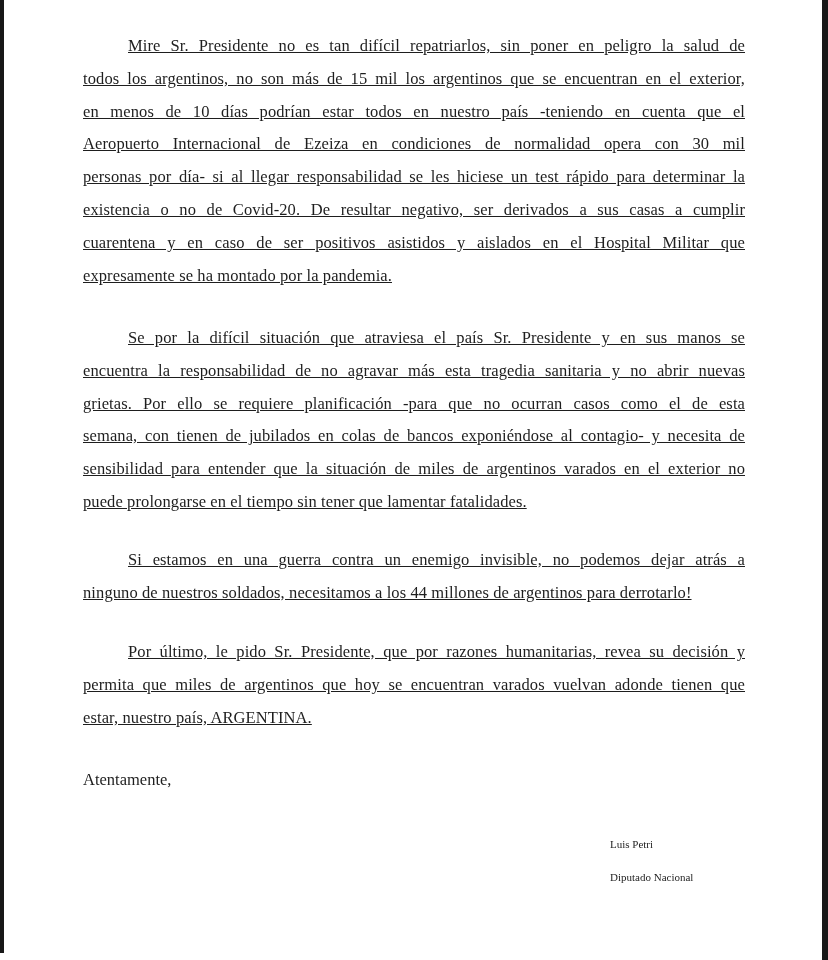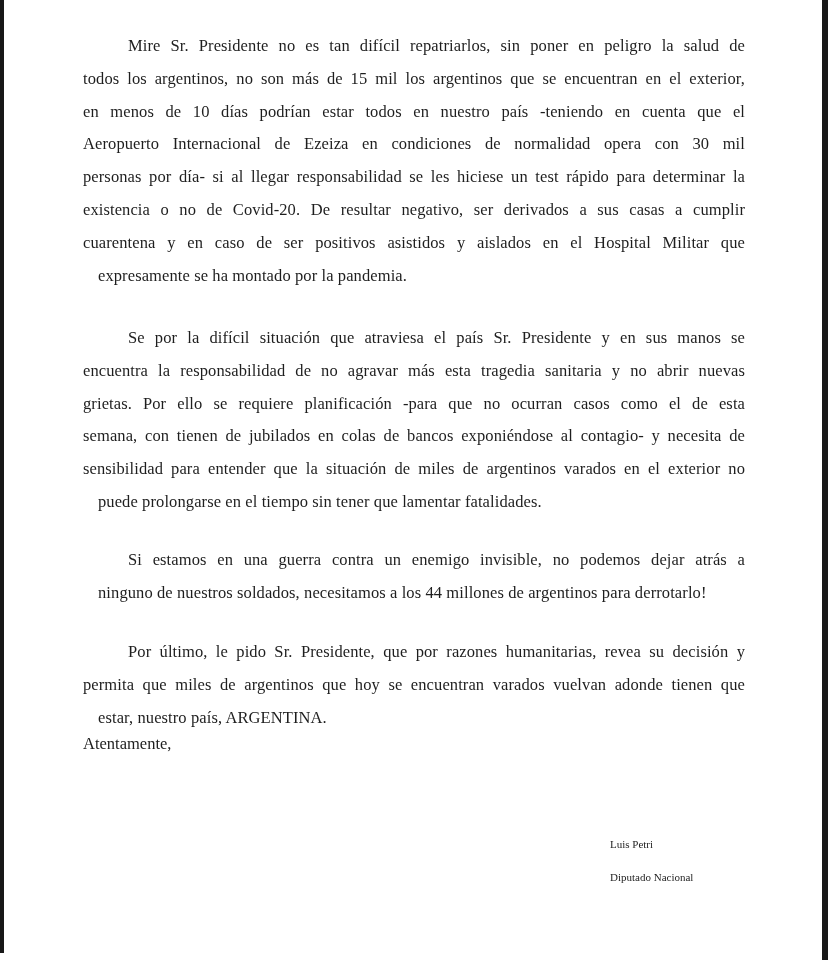--- a/index.html
+++ b/index.html
@@ -32,34 +32,34 @@
     letter-spacing: 0.1px;
   }
   .p1 { top: 30px; }
   .p2 { top: 322px; }
   .p3 { top: 544px; }
   .p4 { top: 636px; }
 
   .line {
     text-align: justify;
     text-align-last: justify;
+    text-decoration: underline;
   }
   .line.endp {
     text-align: left;
     text-align-last: left;
-    margin-left: 15px;
   }
   .line.indent {
     text-indent: 45px;
   }
 
   .closing {
     position: absolute;
     left: 83px;
-    top: 728px;
+    top: 764px;
     font-size: 16.5px;
     line-height: 32.8px;
   }
   .signature {
     position: absolute;
     left: 610px;
     top: 828px;
     font-size: 11px;
     line-height: 33px;
   }

